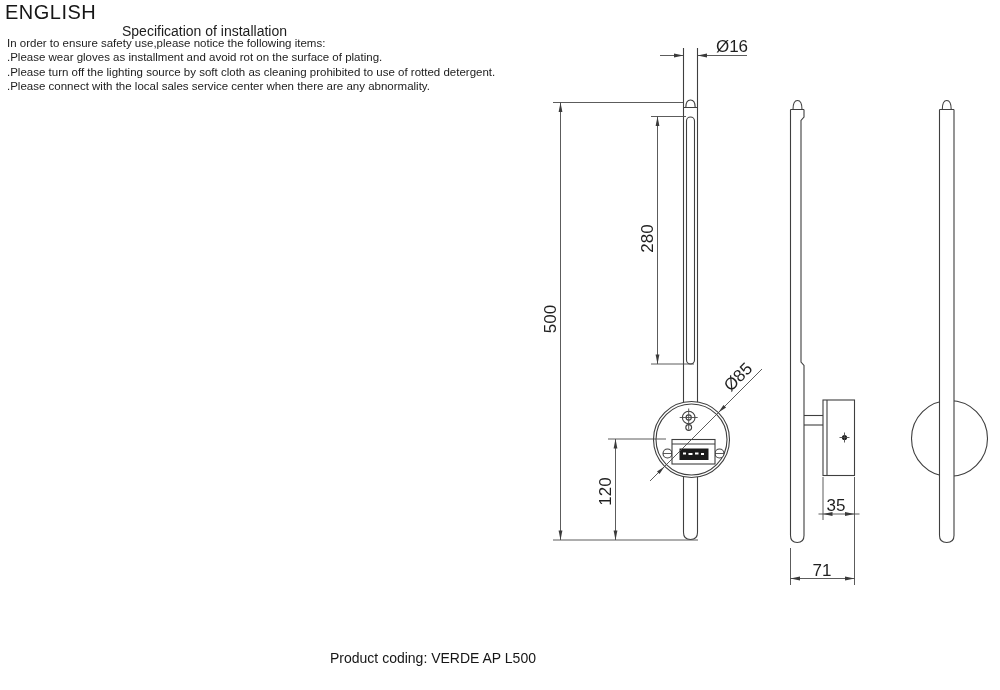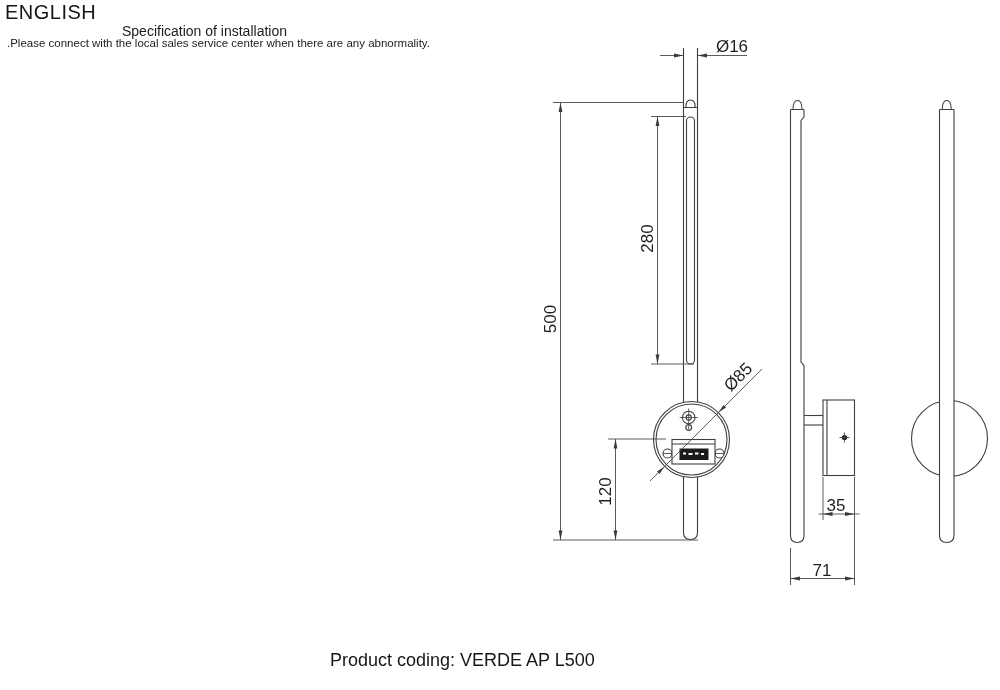--- a/index.html
+++ b/index.html
@@ -12,39 +12,42 @@
     color:#161616;white-space:nowrap;
   }
   .spec-title{
     position:absolute;left:122px;top:23px;font-size:14px;color:#1c1c1c;white-space:nowrap;
   }
   .instructions{
     position:absolute;left:7px;top:36px;font-size:11.5px;line-height:14.35px;
     color:#1c1c1c;white-space:nowrap;
   }
   .product-coding{
-    position:absolute;left:330px;top:650px;font-size:18px;color:#161616;white-space:nowrap;
+    position:absolute;left:330px;top:650px;font-size:14px;color:#161616;white-space:nowrap;
   }
   svg.drawing{position:absolute;left:0;top:0;}
   .ln{stroke:#3f3f3f;stroke-width:1.1;fill:none;}
   .lnw{stroke:#3f3f3f;stroke-width:1.1;fill:#ffffff;}
   .dim{stroke:#4a4a4a;stroke-width:0.9;fill:none;}
   .arr{fill:#3a3a3a;stroke:none;}
   .dimtxt{font-family:"Liberation Sans",sans-serif;font-size:17px;fill:#1f1f1f;}
   .dark{fill:#1a1a1a;stroke:none;}
 </style>
 </head>
 <body>
 
 <div class="page">
 
   <div class="lang-heading">ENGLISH</div>
   <div class="spec-title">Specification of installation</div>
 
   <div class="instructions">
+    <div>In order to ensure safety use,please notice the following items:</div>
+    <div>.Please wear gloves as installment and avoid rot on the surface of plating.</div>
+    <div>.Please turn off the lighting source by soft cloth as cleaning prohibited to use of rotted detergent.</div>
     <div>.Please connect with the local sales service center when there are any abnormality.</div>
   </div>
 
   <svg class="drawing" width="1000" height="690" viewBox="0 0 1000 690">
 
     <g>
 
       <path class="lnw" d="M683.5,48 L683.5,532.5 Q683.5,539.5 690.5,539.5 Q697.5,539.5 697.5,532.5 L697.5,48"></path>
 
       <path class="ln" d="M683.5,107.5 L697.5,107.5 M685.8,107.5 Q685.8,100 690.5,100 Q695.2,100 695.2,107.5"></path>

